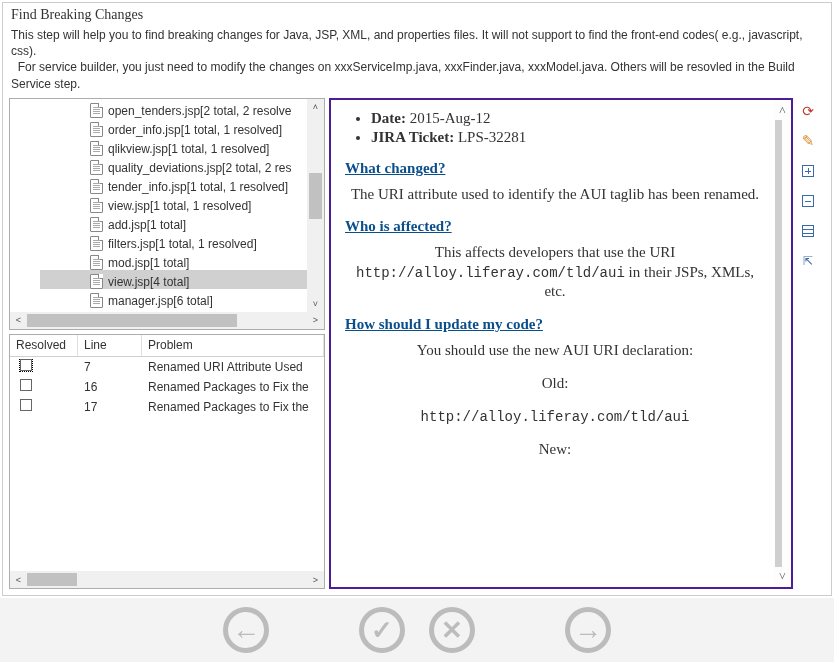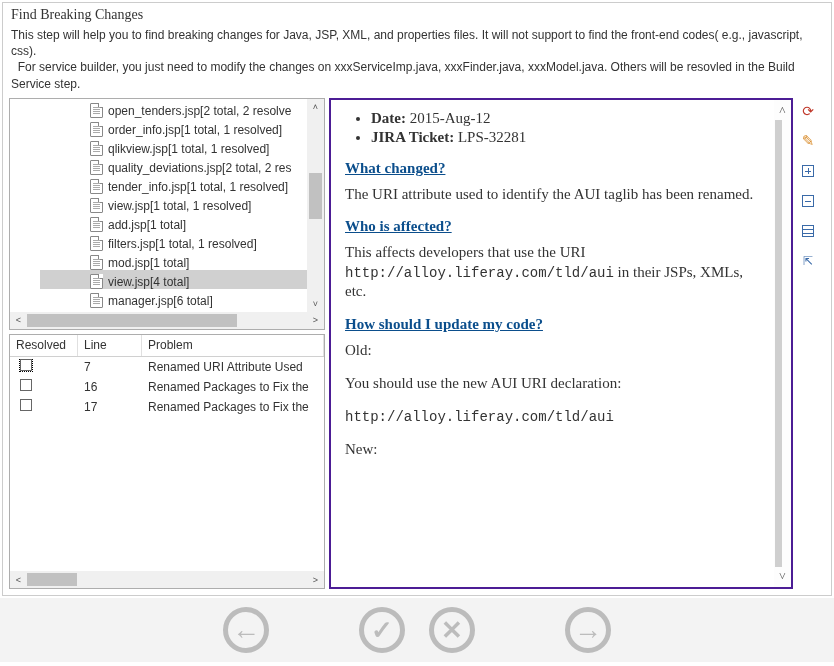--- a/index.html
+++ b/index.html
@@ -144,21 +144,21 @@
       overflow:hidden;
     }
     .detail-body{padding-right:20px;}
     .detail-panel ul { margin-left: 26px; margin-top:2px; margin-bottom:14px;}
     .detail-panel li { margin-bottom:2px;}
     .detail-panel h3 {
       font-size:15px; font-weight:bold;
       color:#0b4e8c; text-decoration: underline;
       margin: 6px 0 8px 0;
     }
-    .detail-panel p{margin-bottom:14px; line-height:1.3;}
+    .detail-panel p{margin-bottom:14px; line-height:1.3;text-align:center;}
     .code{font-family: "Courier New", monospace; font-size:14px;}
     .detail-vscroll{position:absolute; top:0; right:0; bottom:0; width:17px; background:#fdfdfd;}
     .detail-vscroll .arr{position:absolute; left:0; right:0; color:#555; font-size:12px; text-align:center;}
     .detail-vscroll .arr.up{top:3px;} .detail-vscroll .arr.dn{bottom:3px;}
     .detail-vscroll .track{position:absolute; top:20px; bottom:20px; left:1px; width:7px; background:#cfcfcf;}
 
     .sidebar {
       width:28px; display:flex; flex-direction:column; gap:8px; padding-top:2px;
     }
     .side-btn{
@@ -305,22 +305,22 @@
         <div class="detail-body">
         <ul>
           <li><b>Date:</b> <span>2015-Aug-12</span></li>
           <li><b>JIRA Ticket:</b> <span>LPS-32281</span></li>
         </ul>
         <h3>What changed?</h3>
         <p>The URI attribute used to identify the AUI taglib has been renamed.</p>
         <h3>Who is affected?</h3>
         <p><span>This affects developers that use the URI </span><span class="code">http://alloy.liferay.com/tld/aui</span><span> in their JSPs, XMLs, etc.</span></p>
         <h3>How should I update my code?</h3>
+        <p>You should use the new AUI URI declaration:</p>
         <p>Old:</p>
-        <p>You should use the new AUI URI declaration:</p>
         <p class="code">http://alloy.liferay.com/tld/aui</p>
         <p>New:</p>
         </div>
         <div class="detail-vscroll">
           <div class="arr up">˄</div>
           <div class="track"></div>
           <div class="arr dn">˅</div>
         </div>
       </div>
 

